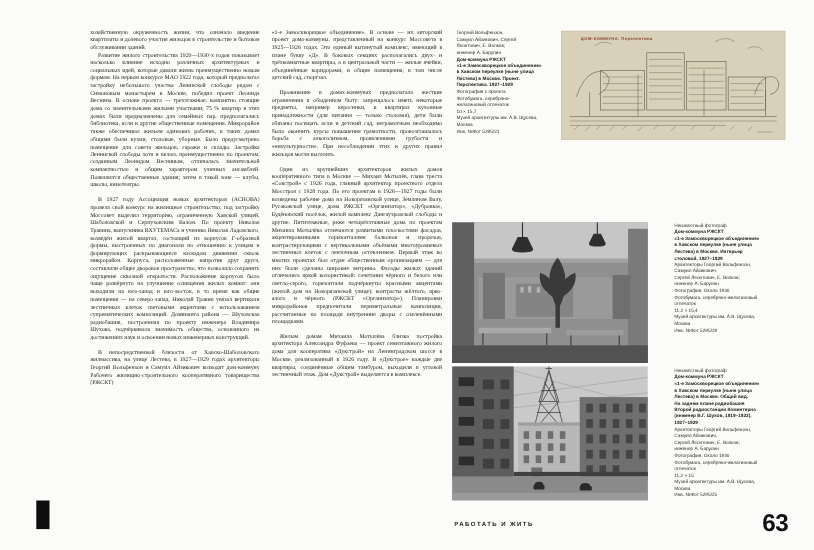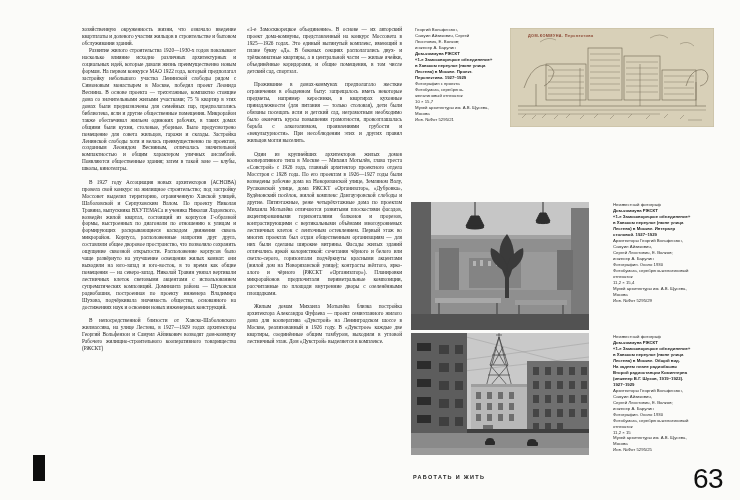--- a/index.html
+++ b/index.html
@@ -43,21 +43,21 @@
   }
 
   
   .running .s50{
     font-family:"Liberation Sans", sans-serif;
     font-size:11px;font-weight:bold;letter-spacing:2.6px;
     color:#222;white-space:nowrap;
   }
   .pagenum{
     font-family:"Liberation Sans", sans-serif;
-    font-size:28px;font-weight:normal;color:#101010;letter-spacing:-0.5px;
+    font-size:22px;font-weight:bold;color:#101010;letter-spacing:-0.5px;
   }
   .print-mark{background:#0e0e0e;}
 </style>
 </head>
 <body>
 
 <div class="abs textcol" style="left:82px;top:26px;width:154px;height:394px;">
   <div class="s50" style="width:308px;">
       <div class="para noindent">хозяйственную окруженность жизни, что означало введение квартплаты и долевого участия жильцов в строительстве и бытовом обслуживании зданий.</div>
       <div class="para">Развитие жилого строительства 1920—1930-х годов показывает насколько влияние исходно различных архитектурных и социальных идей, которые давали жизнь преимущественно новым формам. На первом конкурсе МАО 1922 года, который предполагал застройку небольшого участка Ленинской слободы рядом с Симоновым монастырем в Москве, победил проект Леонида Веснина. В основе проекта — трехэтажные, компактно стоящие дома со значительными жилыми участками; 75 % квартир в этих домах были предназначены для семейных пар, предполагались библиотека, ясли и другие общественные помещения. Микрорайон также обеспечивал жильем одиноких рабочих, в таких домах общими были кухни, столовые, уборные. Было предусмотрено помещение для совета жильцов, гаражи и склады. Застройка Ленинской слободы хотя и велась преимущественно по проектам, созданным Леонидом Весниным, отличалась значительной компактностью и общим характером уличных ансамблей. Появляются общественные здания; затем в такой зоне — клубы, школы, кинотеатры.</div>

